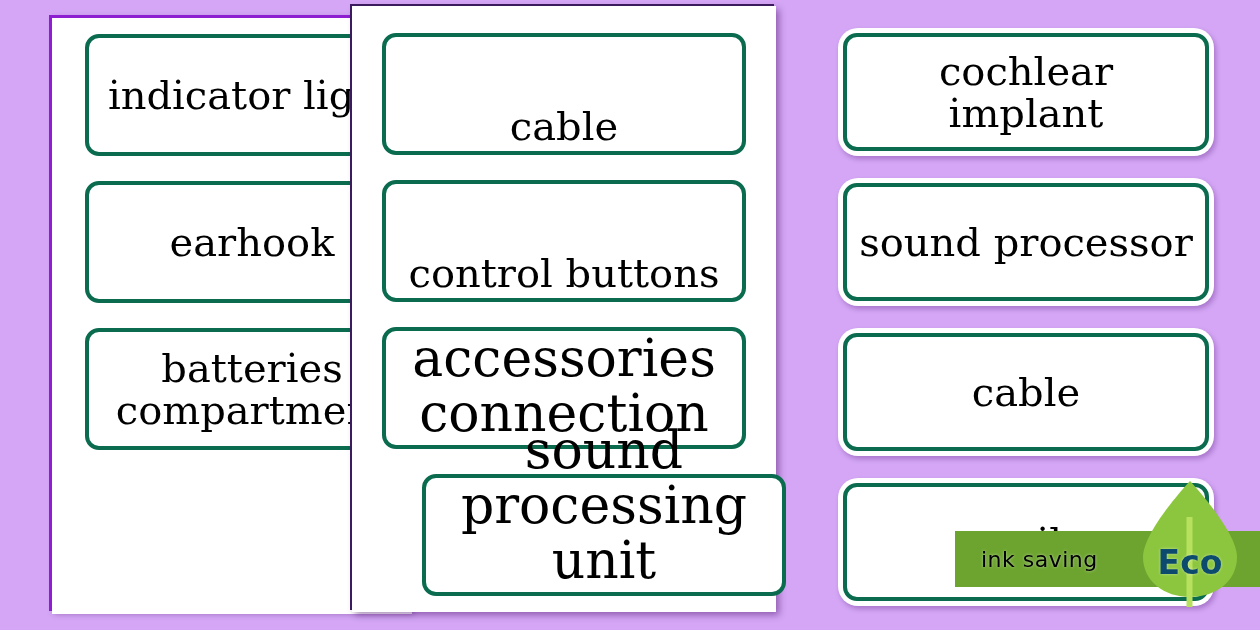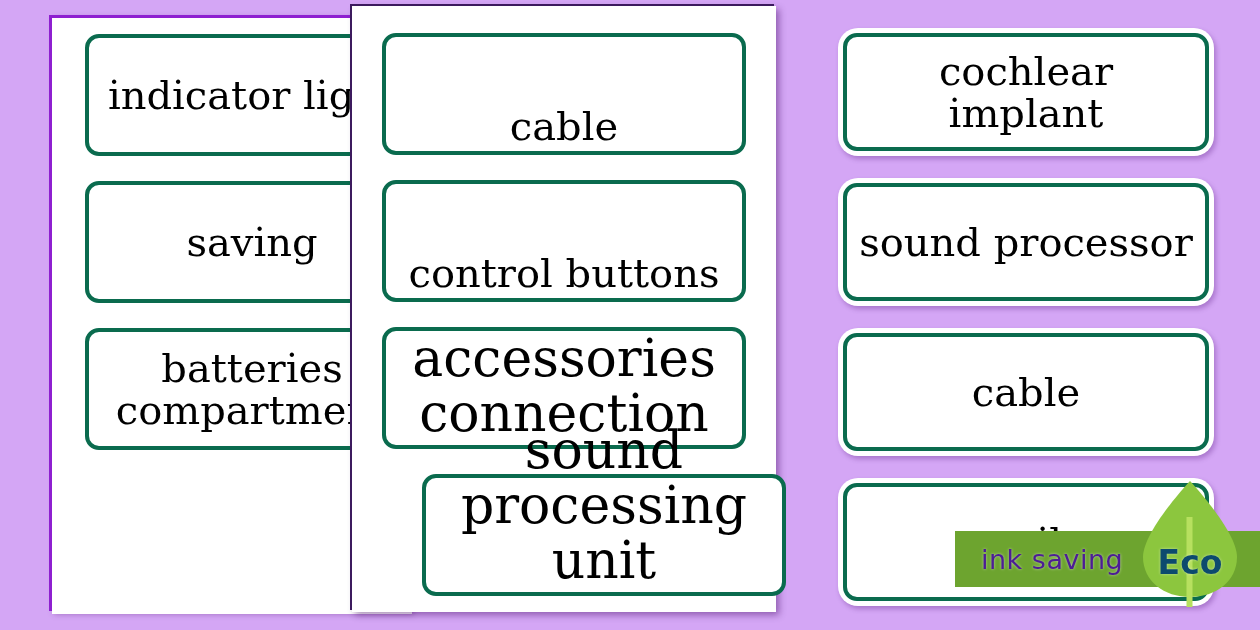--- a/index.html
+++ b/index.html
@@ -112,22 +112,22 @@
     top: 531px;
     width: 305px;
     height: 56px;
     background: #6da42f;
     z-index: 20;
     display: flex;
     align-items: center;
   }
   .eco-badge .ink-text {
     font-family: "DejaVu Sans", sans-serif;
-    font-size: 27px;
-    color: #4c1d95;
+    font-size: 22px;
+    color: #000000;
     letter-spacing: 0.5px;
     margin-left: 26px;
     text-shadow: 0 0 3px rgba(255,255,255,0.55);
   }
   .leaf {
     position: absolute;
     left: 1141px;
     top: 479px;
     width: 98px;
     height: 128px;
@@ -151,21 +151,21 @@
 </head>
 <body>
 
 <div id="stage">
 
   <div class="page left">
     <div class="card">
       <span class="label">indicator light</span>
     </div>
     <div class="card">
-      <span class="label">saving</span>
+      <span class="label">earhook</span>
     </div>
     <div class="card two-line">
       <span class="label">batteries
 compartment</span>
     </div>
   </div>
 
   <div class="page middle">
     <div class="card">
       <span class="label">cable</span>

